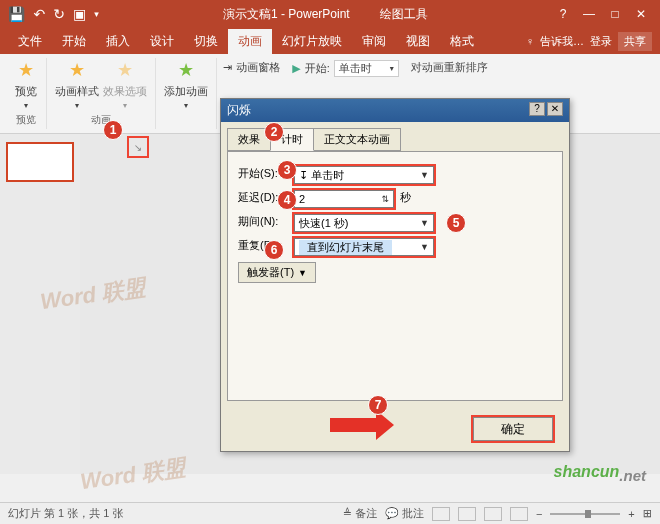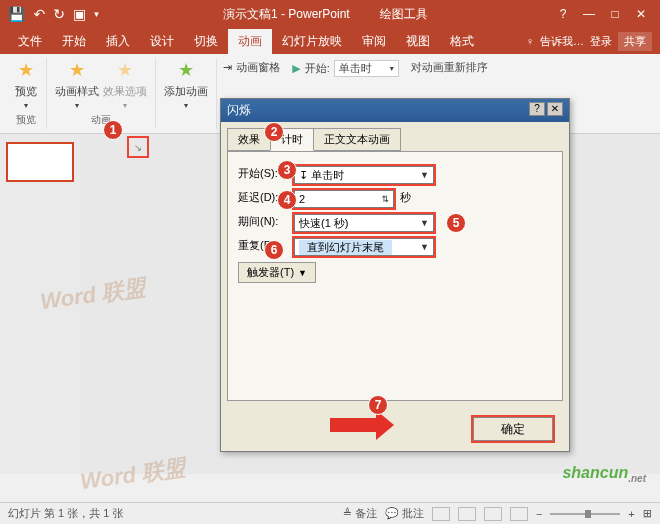--- a/index.html
+++ b/index.html
@@ -85,21 +85,21 @@
 .statusbar .icon-btn { width: 18px; height: 14px; border: 1px solid #bbb; }
 .statusbar .zoom-track { width: 70px; height: 2px; background: #aaa; position: relative; }
 .statusbar .zoom-track::after { content: ""; position: absolute; left: 50%; top: -3px; width: 6px; height: 8px; background: #888; }
 
 
 .wm { position: absolute; font-size: 22px; color: rgba(200,160,130,0.45); font-style: italic; font-weight: bold; transform: rotate(-8deg); pointer-events: none; }
 .wm1 { left: 40px; top: 280px; }
 .wm2 { left: 390px; top: 250px; }
 .wm3 { left: 80px; top: 460px; }
 .shancun { position: absolute; right: 14px; bottom: 40px; font-size: 16px; font-weight: bold; color: #5db04a; font-style: italic; }
-.shancun .sfx { font-size: 10px; color: #888; vertical-align: sub; }
+.shancun .sfx { font-size: 15px; color: #888; vertical-align: sub; }
 
 .star-ico { color: #f5b642; font-size: 18px; }
 </style>
 </head>
 <body>
 
 <div class="titlebar">
   <div class="qat">
     <span>💾</span>
     <span>↶</span>

